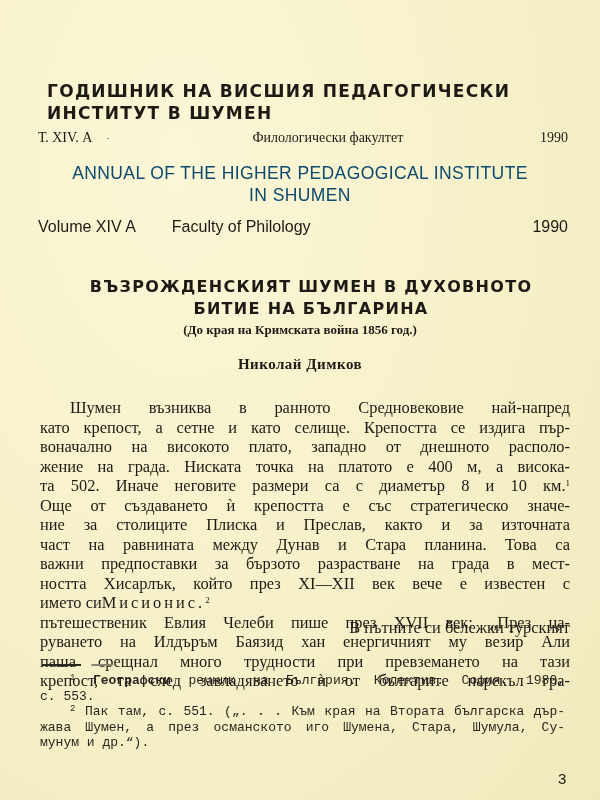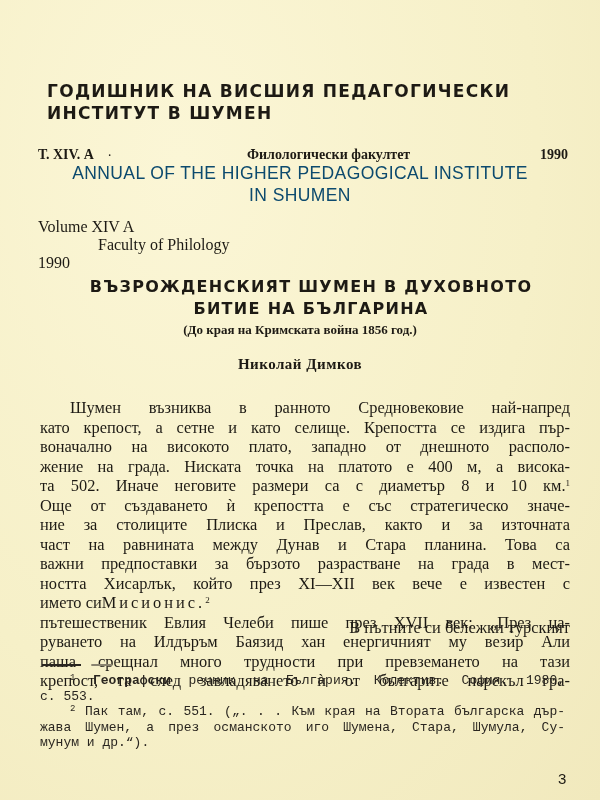--- a/index.html
+++ b/index.html
@@ -14,22 +14,22 @@
     .page { position: absolute; left: 0; top: 0; width: 600px; height: 800px; }
     .journal-title {
       position: absolute; left: 0; width: 600px; top: 80px;
       text-align: left; font-family: "DejaVu Sans", sans-serif; font-weight: bold;
       font-size: 17px; letter-spacing: 1.3px; line-height: 22px; padding-left: 47px;
     }
     .meta-row {
       position: absolute; left: 38px; width: 530px;
       display: flex; justify-content: space-between; align-items: baseline;
     }
-    .meta-row.bg { top: 147px; font-weight: bold; font-size: 14px; font-family: "Liberation Serif", serif; }
-    .meta-row.en { top: 218px; font-size: 16px; font-family: Liberation Serif, serif; flex-direction: column; }
+    .meta-row.bg { top: 130px; font-weight: normal; font-size: 14px; font-family: "Liberation Serif", serif; }
+    .meta-row.en { top: 218px; font-size: 16px; font-family: Liberation Sans, sans-serif; }
     .journal-title-en {
       position: absolute; left: 0; width: 600px; top: 162px;
       text-align: center; font-family: "Liberation Sans", sans-serif; font-size: 17.5px;
       letter-spacing: 0.4px; line-height: 22px; color: #0c4a6e;
     }
     .article-title {
       position: absolute; left: 0; width: 600px; top: 276px;
       text-align: center; font-family: "DejaVu Sans", sans-serif; font-weight: bold;
       font-size: 16px; letter-spacing: 1.3px; line-height: 22px; padding-left: 11px;
     }
@@ -84,21 +84,21 @@
     <span>1990</span>
   </div>
 
   <div class="journal-title-en">
     <div>ANNUAL OF THE HIGHER PEDAGOGICAL INSTITUTE</div>
     <div>IN SHUMEN</div>
   </div>
 
   <div class="meta-row en">
     <span>Volume XIV A</span>
-    <span style="margin-left:60px;margin-right:auto;">Faculty of Philology</span>
+    <span style="margin-left:36px;margin-right:auto;">Faculty of Philology</span>
     <span>1990</span>
   </div>
 
   <div class="article-title">
     <div>ВЪЗРОЖДЕНСКИЯТ ШУМЕН В ДУХОВНОТО</div>
     <div>БИТИЕ НА БЪЛГАРИНА</div>
   </div>
 
   <div class="article-subtitle">(До края на Кримската война 1856 год.)</div>
 

